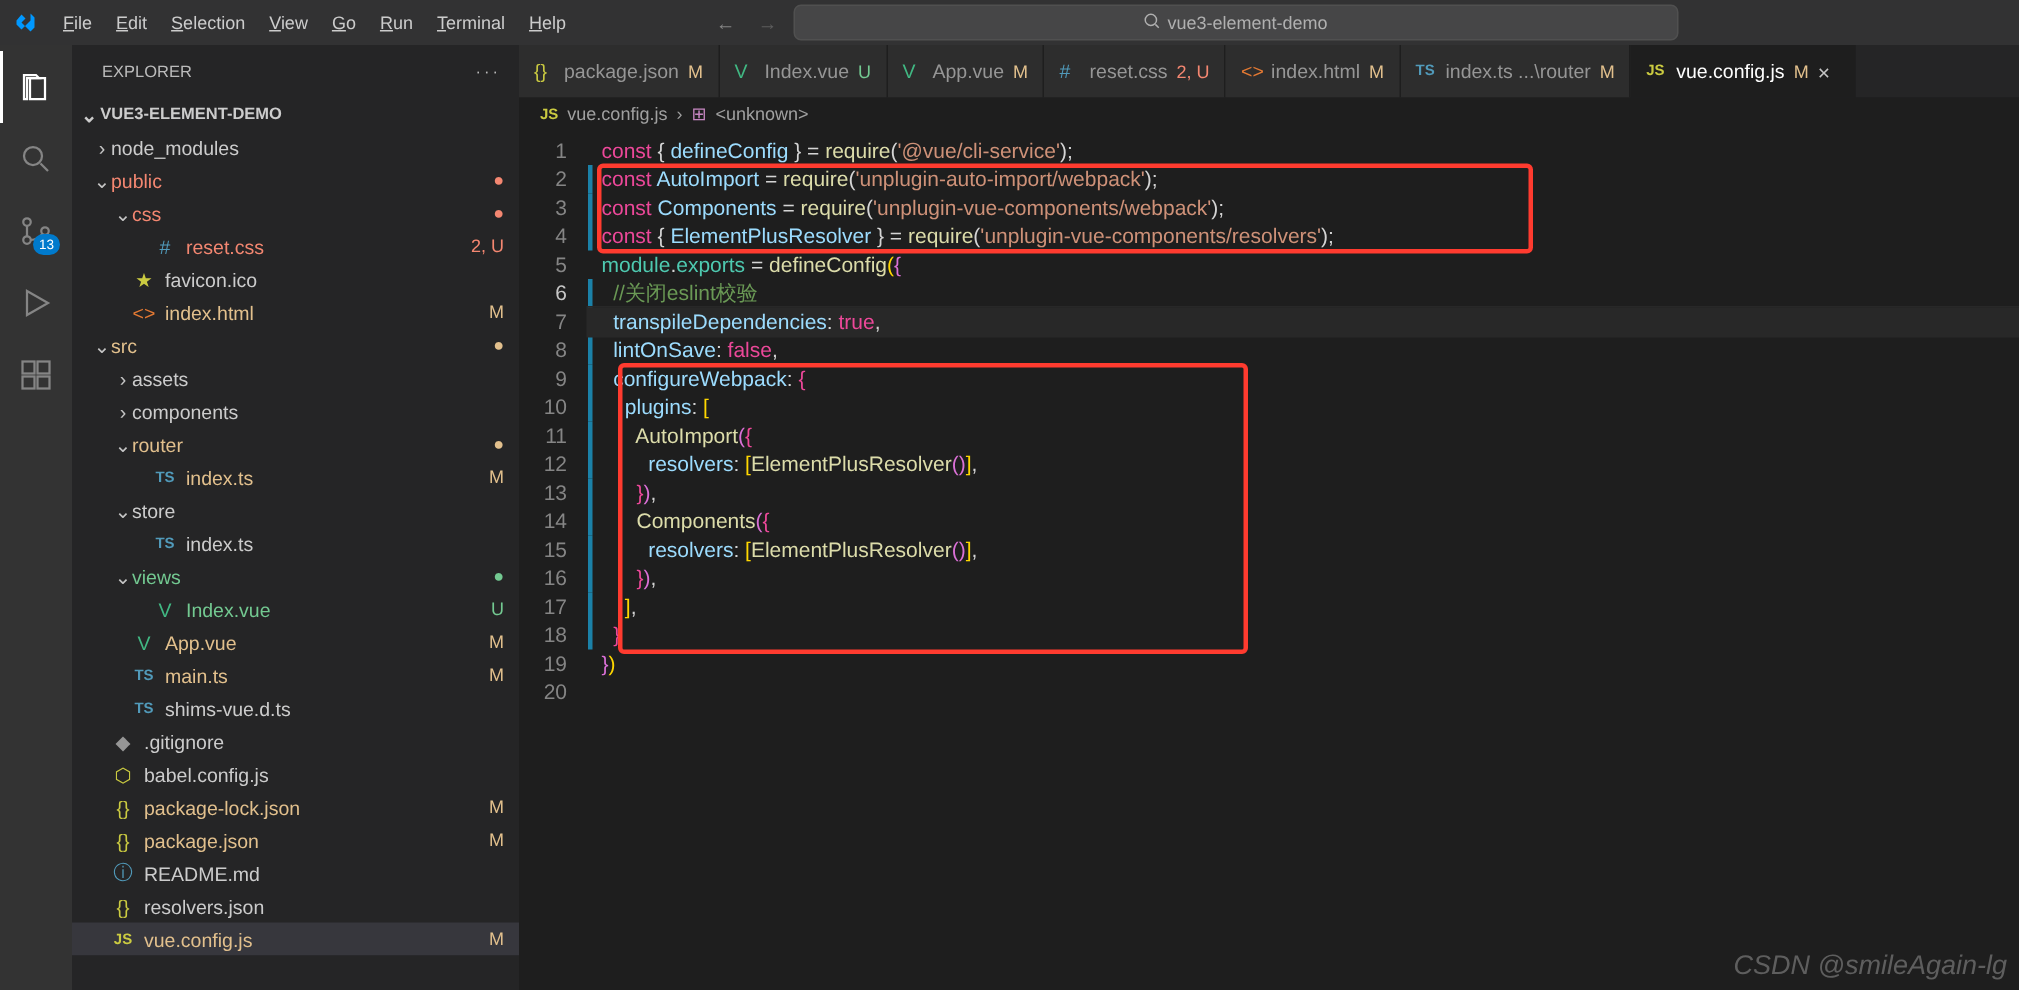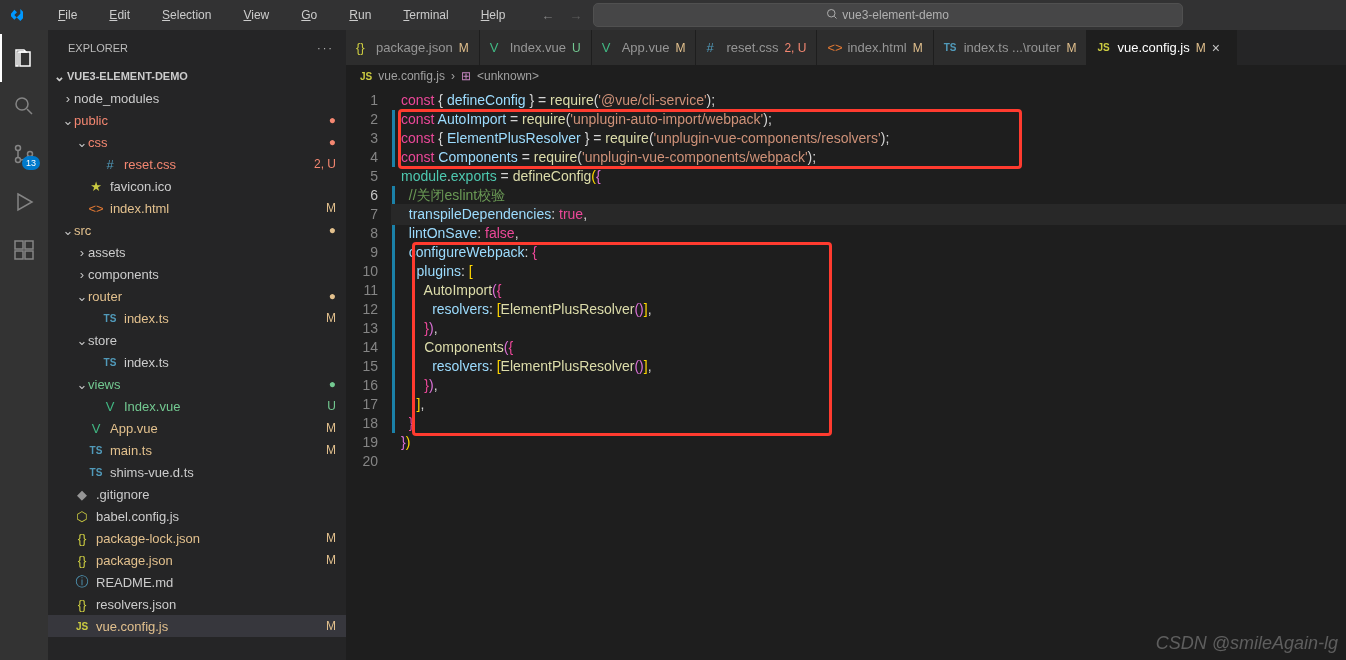--- a/index.html
+++ b/index.html
@@ -1,21 +1,21 @@
 <!DOCTYPE html>
 <html><head>
 <meta charset="utf-8">
 <style>
 * { margin:0; padding:0; box-sizing:border-box; font-family:"Segoe UI",Arial,sans-serif; }
 body { width:1346px; height:660px; background:#1e1e1e; color:#cccccc; overflow:hidden; display:flex; flex-direction:column; font-size:13px; }
 .titlebar { height:30px; background:#323233; display:flex; align-items:center; }
 .titlebar .logo { width:34px; display:flex; justify-content:center; }
 .titlebar .logo svg { width:16px; height:16px; }
 .menus { display:flex; }
-.menu-item { padding:0 8px; height:30px; line-height:30px; cursor:pointer; font-size:12px;margin-left:16px; }
+.menu-item { padding:0 8px; height:30px; line-height:30px; cursor:pointer; font-size:12px; }
 .menu-item .ul { text-decoration:underline; }
 .title-center { flex:1; display:flex; justify-content:center; align-items:center; gap:6px; }
 .nav-arrow { width:22px; height:22px; display:flex; align-items:center; justify-content:center; color:#858585; cursor:pointer; border-radius:4px; }
 .searchbox { width:590px; height:24px; background:#464647; border:1px solid #505050; border-radius:5px; display:flex; align-items:center; justify-content:center; color:#b0b0b0; cursor:text; font-size:12px; gap:4px;}
 .main { flex:1; display:flex; overflow:hidden; }
 .activitybar { width:48px; background:#333333; display:flex; flex-direction:column; align-items:center; padding-top:4px; }
 .activity-item { width:48px; height:48px; display:flex; align-items:center; justify-content:center; color:#858585; cursor:pointer; position:relative; }
 .activity-item.active { color:#fff; }
 .activity-item.active::before { content:""; position:absolute; left:0; top:0; bottom:0; width:2px; background:#fff; }
 .activity-item svg { width:24px; height:24px; }
@@ -355,22 +355,22 @@
           <div>15</div>
           <div>16</div>
           <div>17</div>
           <div>18</div>
           <div>19</div>
           <div>20</div>
       </div>
       <div class="code">
 <div class="code-line"><span class="k-blue">const</span><span class="k-white"> { </span><span class="k-lightblue">defineConfig</span><span class="k-white"> } = </span><span class="k-yellow">require</span><span class="k-white">(</span><span class="k-orange">'@vue/cli-service'</span><span class="k-white">);</span></div>
 <div class="code-line mod-line"><span class="k-blue">const</span><span class="k-white"> </span><span class="k-lightblue">AutoImport</span><span class="k-white"> = </span><span class="k-yellow">require</span><span class="k-white">(</span><span class="k-orange">'unplugin-auto-import/webpack'</span><span class="k-white">);</span></div>
+<div class="code-line mod-line"><span class="k-blue">const</span><span class="k-white"> </span><span class="k-lightblue">Components</span><span class="k-white"> = </span><span class="k-yellow">require</span><span class="k-white">(</span><span class="k-orange">'unplugin-vue-components/webpack'</span><span class="k-white">);</span></div>
 <div class="code-line mod-line"><span class="k-blue">const</span><span class="k-white"> { </span><span class="k-lightblue">ElementPlusResolver</span><span class="k-white"> } = </span><span class="k-yellow">require</span><span class="k-white">(</span><span class="k-orange">'unplugin-vue-components/resolvers'</span><span class="k-white">);</span></div>
-<div class="code-line mod-line"><span class="k-blue">const</span><span class="k-white"> </span><span class="k-lightblue">Components</span><span class="k-white"> = </span><span class="k-yellow">require</span><span class="k-white">(</span><span class="k-orange">'unplugin-vue-components/webpack'</span><span class="k-white">);</span></div>
 <div class="code-line"><span class="k-teal">module</span><span class="k-white">.</span><span class="k-teal">exports</span><span class="k-white"> = </span><span class="k-yellow">defineConfig</span><span class="k-gold">(</span><span class="k-pink">{</span></div>
 <div class="code-line mod-line"><span>  </span><span class="k-comment">//关闭eslint校验</span></div>
 <div class="code-line cur"><span>  </span><span class="k-lightblue">transpileDependencies</span><span class="k-white">: </span><span class="k-blue">true</span><span class="k-white">,</span></div>
 <div class="code-line mod-line"><span>  </span><span class="k-lightblue">lintOnSave</span><span class="k-white">: </span><span class="k-blue">false</span><span class="k-white">,</span></div>
 <div class="code-line mod-line"><span>  </span><span class="k-lightblue">configureWebpack</span><span class="k-white">: </span><span class="k-blue">{</span></div>
 <div class="code-line mod-line"><span>    </span><span class="k-lightblue">plugins</span><span class="k-white">: </span><span class="k-gold">[</span></div>
 <div class="code-line mod-line"><span>      </span><span class="k-yellow">AutoImport</span><span class="k-pink">(</span><span class="k-blue">{</span></div>
 <div class="code-line mod-line"><span>        </span><span class="k-lightblue">resolvers</span><span class="k-white">: </span><span class="k-gold">[</span><span class="k-yellow">ElementPlusResolver</span><span class="k-pink">()</span><span class="k-gold">]</span><span class="k-white">,</span></div>
 <div class="code-line mod-line"><span>      </span><span class="k-blue">}</span><span class="k-pink">)</span><span class="k-white">,</span></div>
 <div class="code-line mod-line"><span>      </span><span class="k-yellow">Components</span><span class="k-pink">(</span><span class="k-blue">{</span></div>

